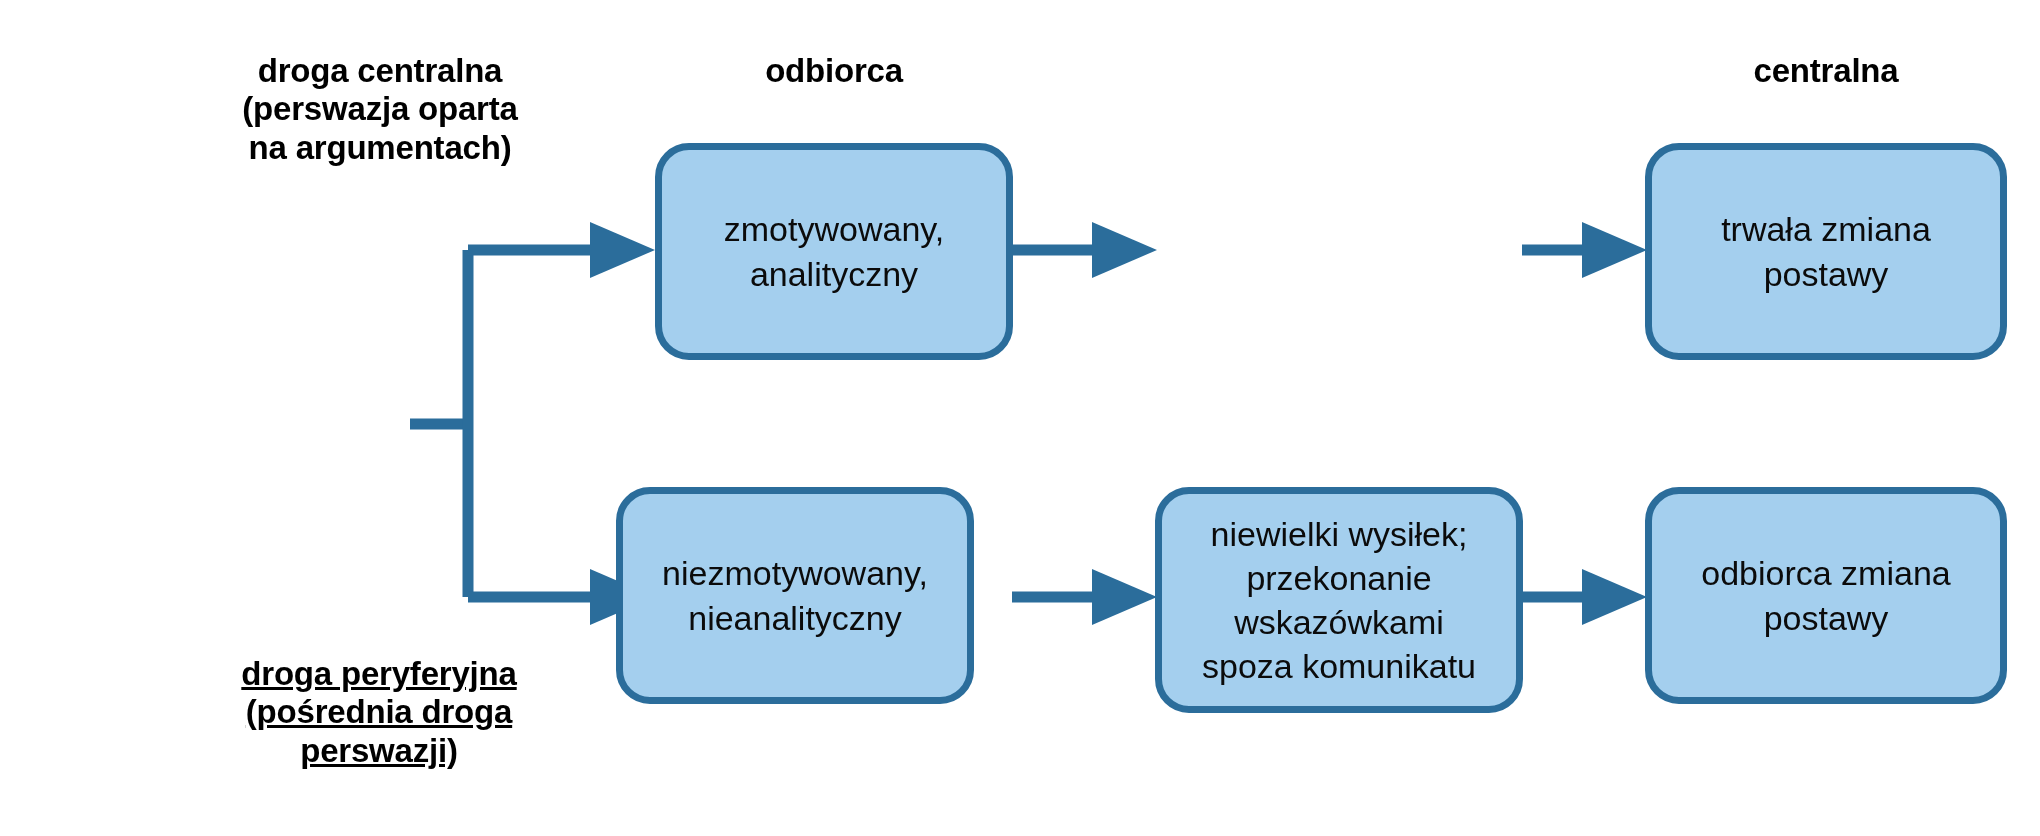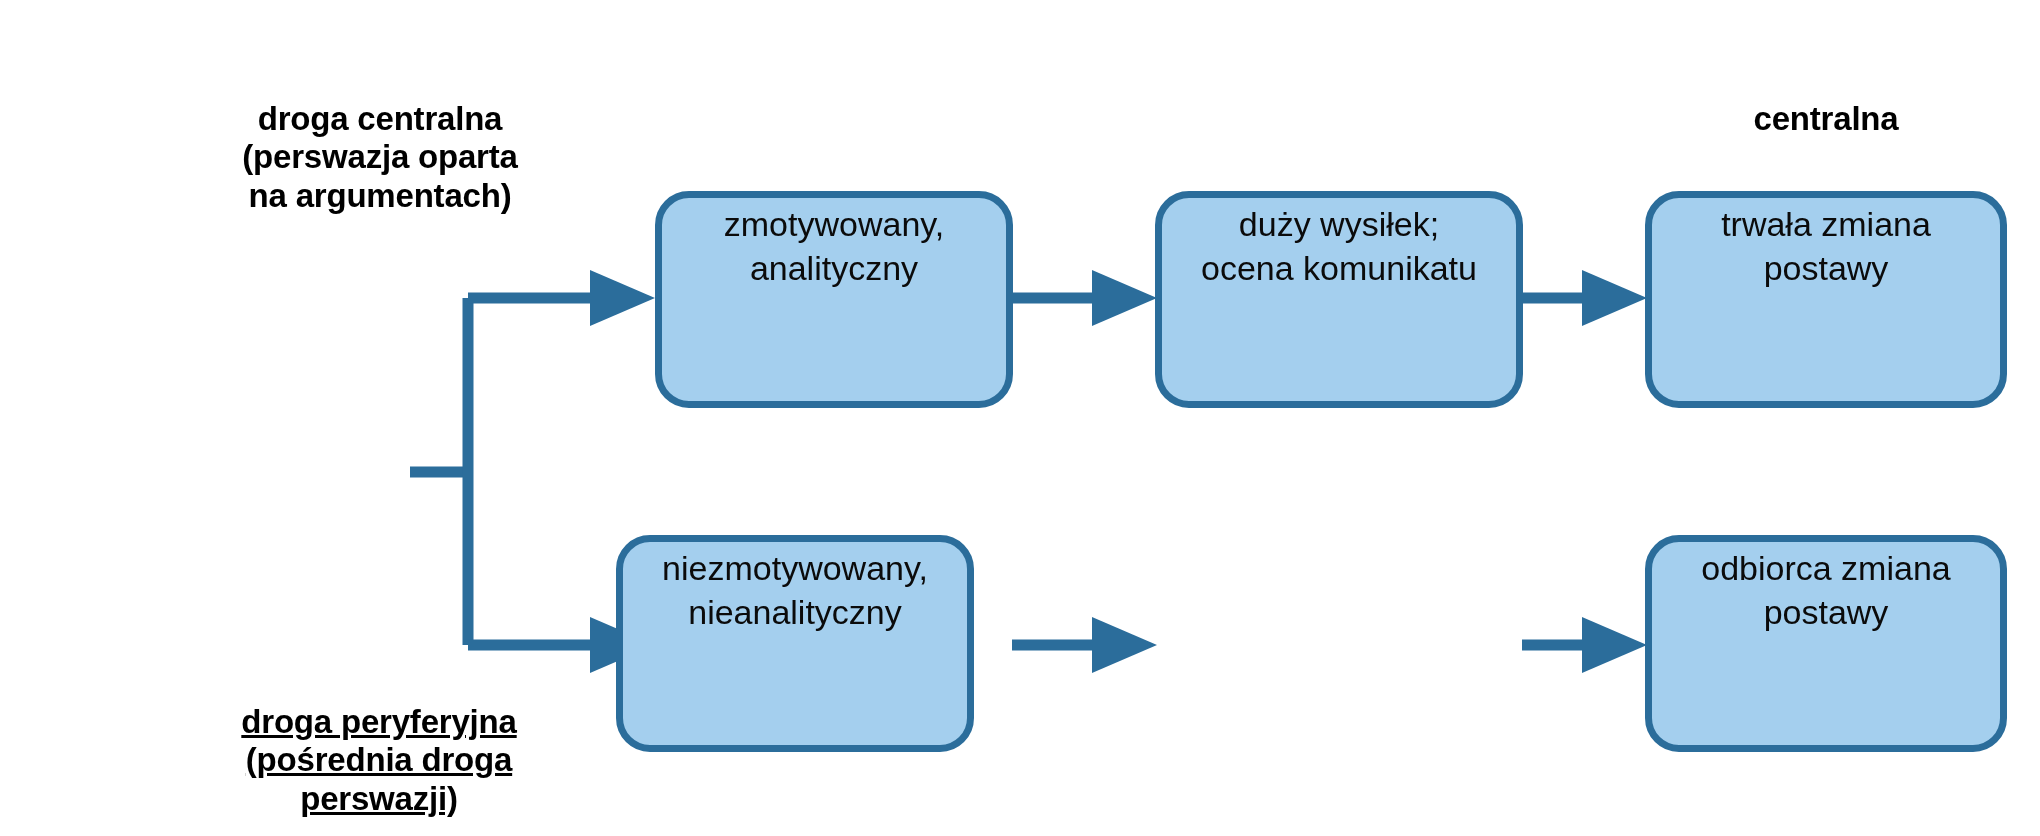--- a/index.html
+++ b/index.html
@@ -1,32 +1,32 @@
 <!DOCTYPE html>
 <html><head>
 <meta charset="utf-8">
 <style>
   html,body{margin:0;padding:0;}
   body{
     width:2040px;height:836px;background:#ffffff;
     font-family:"Liberation Sans","DejaVu Sans",sans-serif;
     overflow:hidden;
   }
-  #stage{position:relative;width:2040px;height:629px;margin-top:48px;}
+  #stage{position:relative;width:2040px;height:629px;}
 
   .hdr{
     position:absolute;text-align:center;font-weight:bold;color:#000000;
     font-size:33px;line-height:1.16;letter-spacing:-0.2px;
   }
   .hdr-col{font-size:33px;}
 
   .node{
     position:absolute;box-sizing:border-box;
     border:7px solid #2b6d9b;border-radius:34px;
-    display:flex;align-items:flex-start;justify-content:center;text-align:center;
+    display:flex;align-items:center;justify-content:center;text-align:center;
     color:#0b0b0b;font-size:34px;line-height:1.30;
     padding:4px 2px;
   }
   .node.blue{background:#a4cfee;}
   .node.green{background:#aed3bd;font-weight:bold;}
   .node span{display:block;width:100%;white-space:pre-line;}
 
   svg.wires{position:absolute;left:0;top:0;width:2040px;height:836px;pointer-events:none;}
 </style>
 </head>
@@ -52,48 +52,51 @@
       <polygon points="1582,222 1647,250 1582,278"></polygon>
       <polygon points="1092,569 1157,597 1092,625"></polygon>
       <polygon points="1582,569 1647,597 1582,625"></polygon>
     </g>
   </svg>
 
   <div class="hdr" style="left: 150px; top: 52px; width: 460px; white-space: pre-line;">droga centralna
 (perswazja oparta
 na argumentach)</div>
 
+  <div class="hdr hdr-col" style="left: 655px; top: 52px; width: 358px; white-space: pre-line;">odbiorca</div>
 
 
   <div class="hdr hdr-col" style="left: 1645px; top: 52px; width: 362px; white-space: pre-line;">centralna</div>
 
   <div class="hdr" style="left: 148px; top: 655px; width: 462px; white-space: pre-line; text-decoration: underline;">droga peryferyjna
 (pośrednia droga
 perswazji)</div>
 
 
   <div class="node blue" style="left:655px;top:143px;width:358px;height:217px;">
     <span>zmotywowany,
 analityczny</span>
   </div>
 
-  <div class="node blue" style="left:1155px;top:143px;width:368px;height:217px;">
-    <span>duży wysiłek;
-ocena komunikatu</span>
-  </div>
 
   <div class="node blue" style="left:1645px;top:143px;width:362px;height:217px;">
     <span>trwała zmiana
 postawy</span>
   </div>
 
   <div class="node blue" style="left:616px;top:487px;width:358px;height:217px;">
     <span>niezmotywowany,
 nieanalityczny</span>
   </div>
 
+  <div class="node blue" style="left:1155px;top:487px;width:368px;height:226px;">
+    <span>niewielki wysiłek;
+przekonanie
+wskazówkami
+spoza komunikatu</span>
+  </div>
 
   <div class="node blue" style="left:1645px;top:487px;width:362px;height:217px;">
     <span>odbiorca zmiana
 postawy</span>
   </div>
 
 </div>
 
 </body></html>

